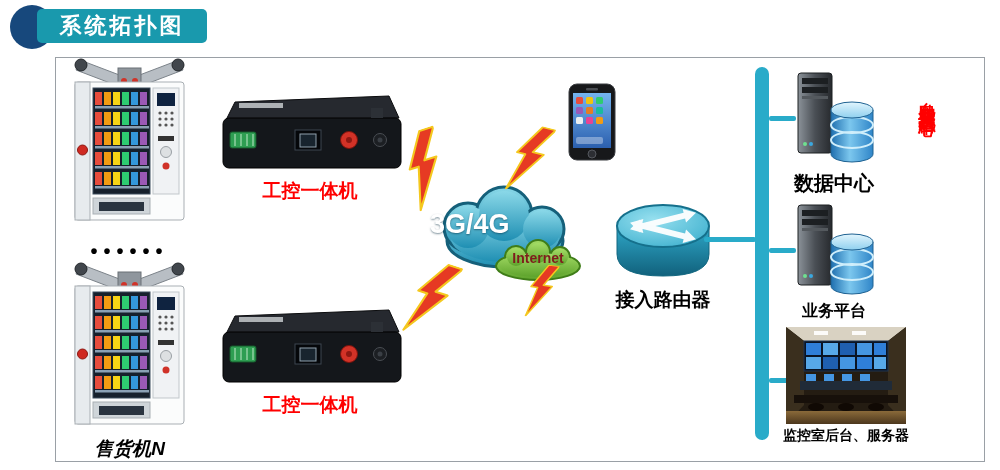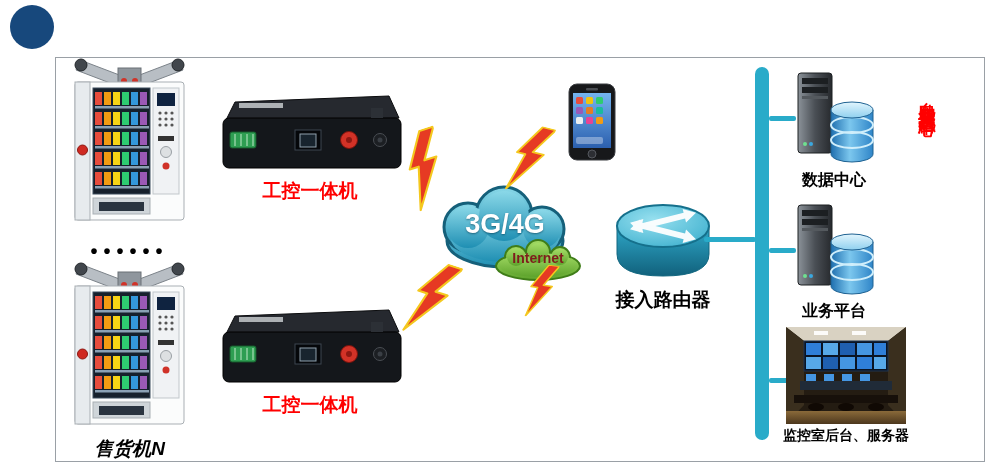--- a/index.html
+++ b/index.html
@@ -7,21 +7,21 @@
   .page { position:relative; width:1000px; height:470px; background:#fff; overflow:hidden; }
   .abs { position:absolute; }
   .header-circle { left:10px; top:5px; width:44px; height:44px; border-radius:50%; background:#17487c; }
   .header-banner { left:37px; top:9px; width:170px; height:34px; background:#1999ad; border-radius:5px;
      display:flex; align-items:center; justify-content:center; color:#fff; font-size:22px;
      font-weight:bold; letter-spacing:3px; }
   .panel { left:55px; top:57px; width:930px; height:405px; background:#fff; border:1px solid #9aa0a6; }
   .label { position:absolute; font-weight:bold; color:#000; text-align:center; }
   .label.red { color:#ff0000;text-align:center; }
   .dots { letter-spacing:6px; font-size:20px; }
-  .cloud-text { position:absolute; left:0; top:26px; width:100%; text-align:center;
+  .cloud-text { position:absolute; left:0; top:26px; width:100%; text-align:left;
      color:#fff; font-weight:bold; font-size:27px; text-shadow:0 1px 2px rgba(0,40,60,.5); }
   .inet-text { position:absolute; left:0; top:11px; width:100%; text-align:center;
      color:#7f1d1d; font-weight:bold; font-size:14px; }
   .tealline { background:#29abc9; border-radius:2px; }
   .bar { background:#29abc9; border-radius:7px; }
   .vtext { writing-mode:vertical-rl; color:#ff0000; font-weight:bold; font-size:17px;
      letter-spacing:2px; line-height:1.15; }
   .bolt svg { display:block; }
 </style>
 </head>
@@ -75,20 +75,23 @@
         <rect x="18" y="2" width="7" height="13" fill="#f7d515"></rect>
         <rect x="27" y="2" width="7" height="13" fill="#2ecc71"></rect>
         <rect x="36" y="2" width="7" height="13" fill="#3498db"></rect>
         <rect x="45" y="2" width="7" height="13" fill="#9b59b6"></rect>
         <rect x="0" y="16" width="54" height="2.5" fill="#8aa0b4"></rect>
       </pattern>
     </defs>
   </svg>
 
   <div class="abs header-circle"></div>
+  <div class="abs header-banner">
+    <span>系统拓扑图</span>
+  </div>
 
   <div class="abs panel"></div>
 
   <div class="abs" style="left:62px;top:58px;">
     <svg width="135" height="168" viewBox="0 0 135 168">
       <polygon points="60,18 18,2 14,12 56,28" fill="#b8bec4" stroke="#7c838a"></polygon>
       <polygon points="75,18 117,2 121,12 79,28" fill="#b8bec4" stroke="#7c838a"></polygon>
       <circle cx="19" cy="7" r="6" fill="#41464c" stroke="#23272b"></circle>
       <circle cx="116" cy="7" r="6" fill="#41464c" stroke="#23272b"></circle>
       <rect x="56" y="10" width="23" height="15" fill="#8f969d" stroke="#6a7076"></rect>
@@ -292,21 +295,21 @@
       <rect x="9" y="17" width="26" height="6" fill="#1c1f22"></rect>
       <rect x="9" y="26" width="26" height="3" fill="#54595e"></rect>
       <circle cx="12" cy="74" r="2" fill="#6fe08f"></circle>
         <circle cx="18" cy="74" r="2" fill="#3aa8e0"></circle>
       <path d="M38 40 L38 84 A21 8 0 0 0 80 84 L80 40 Z" fill="url(#dbBody)" stroke="#1f6292"></path>
       <ellipse cx="59" cy="70" rx="21" ry="8" fill="none" stroke="#cfeefb" stroke-width="2"></ellipse>
       <ellipse cx="59" cy="55" rx="21" ry="8" fill="none" stroke="#cfeefb" stroke-width="2"></ellipse>
       <ellipse cx="59" cy="40" rx="21" ry="8" fill="url(#dbTop)" stroke="#1f6292"></ellipse>
     </svg>
   </div>
-  <div class="abs label" style="left:791px;top:170px;width:86px;font-size:16px;">数据中心</div>
+  <div class="abs label" style="left:791px;top:170px;width:86px;font-size:20px;">数据中心</div>
 
   <div class="abs" style="left:793px;top:202px;">
     <svg width="82" height="98" viewBox="0 0 82 98">
       <rect x="5" y="3" width="34" height="80" rx="3" fill="url(#serverBody)" stroke="#1d2023"></rect>
       <rect x="9" y="8" width="26" height="6" fill="#1c1f22"></rect>
       <rect x="9" y="17" width="26" height="6" fill="#1c1f22"></rect>
       <rect x="9" y="26" width="26" height="3" fill="#54595e"></rect>
       <circle cx="12" cy="74" r="2" fill="#6fe08f"></circle>
         <circle cx="18" cy="74" r="2" fill="#3aa8e0"></circle>
       <path d="M38 40 L38 84 A21 8 0 0 0 80 84 L80 40 Z" fill="url(#dbBody)" stroke="#1f6292"></path>

